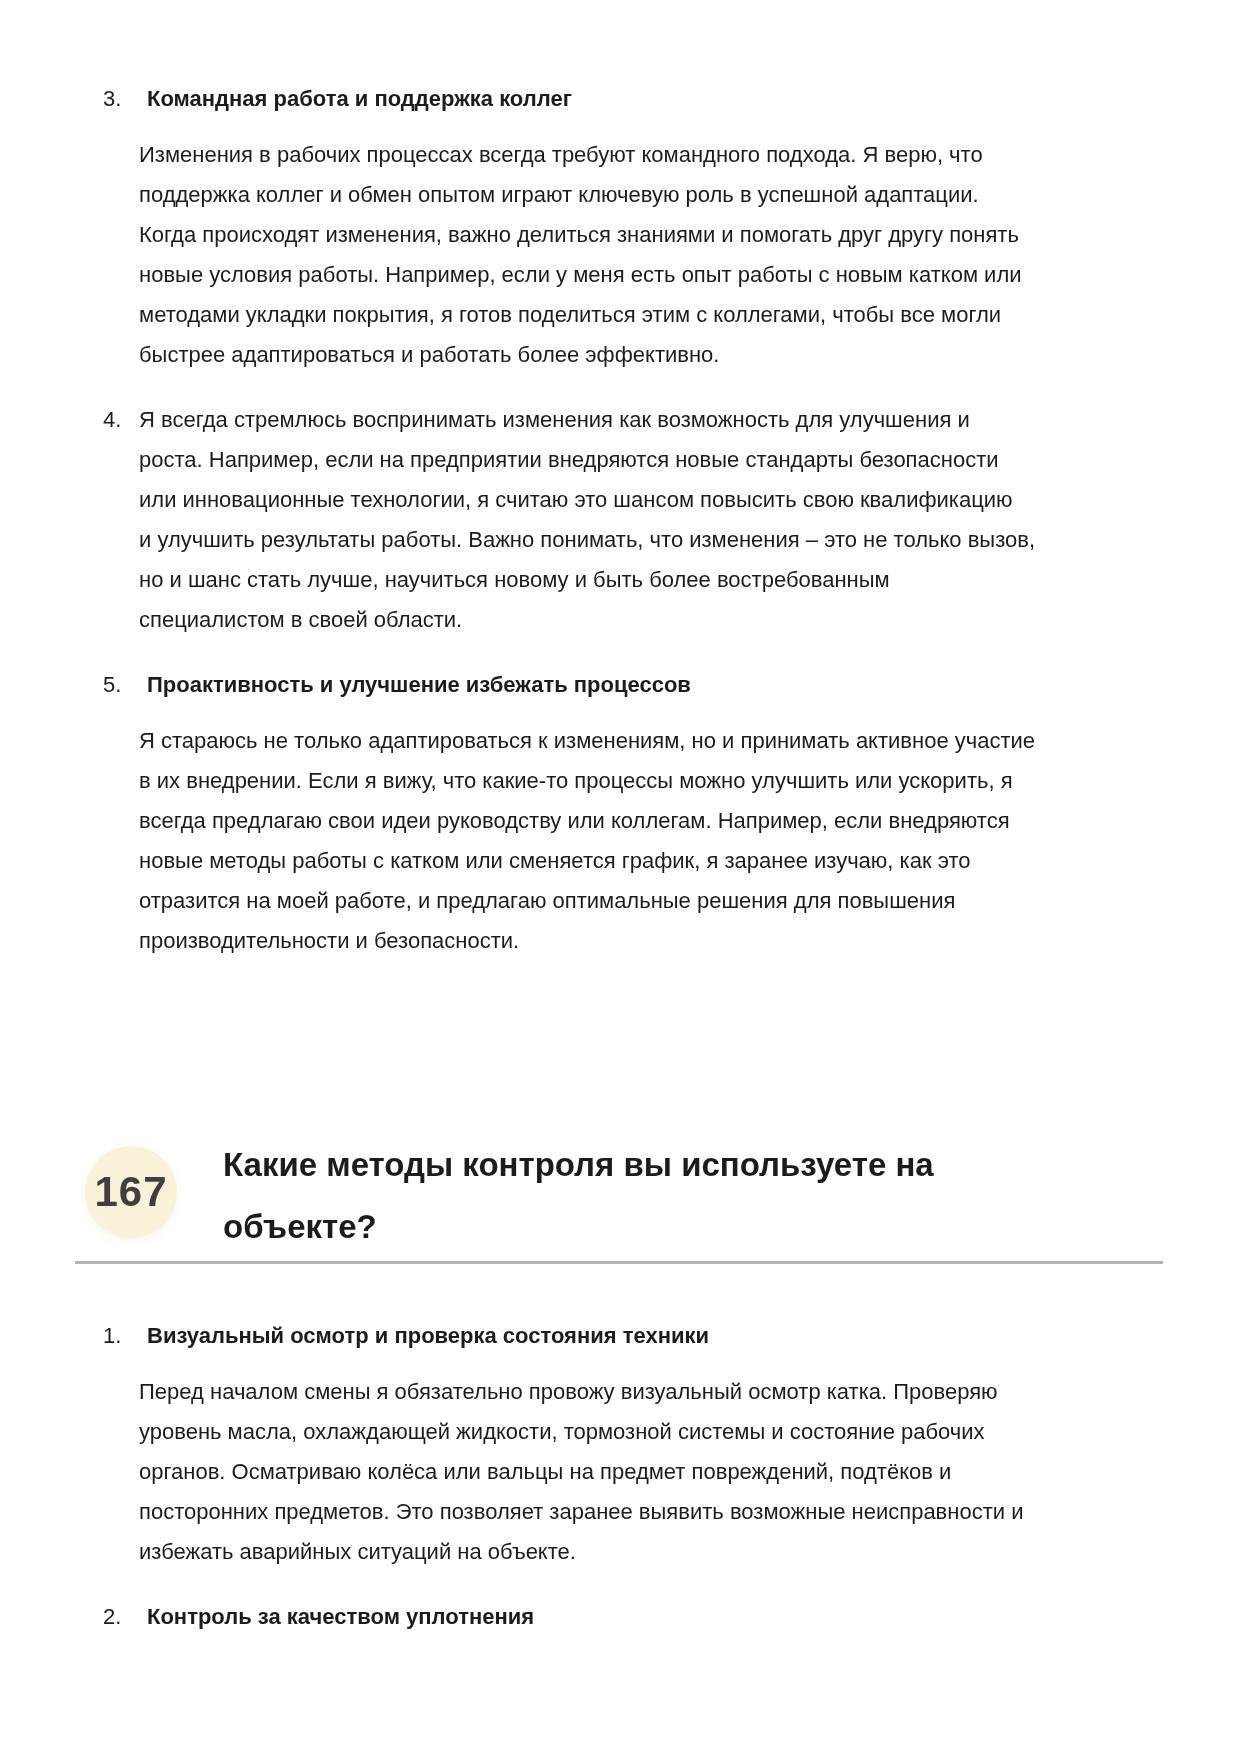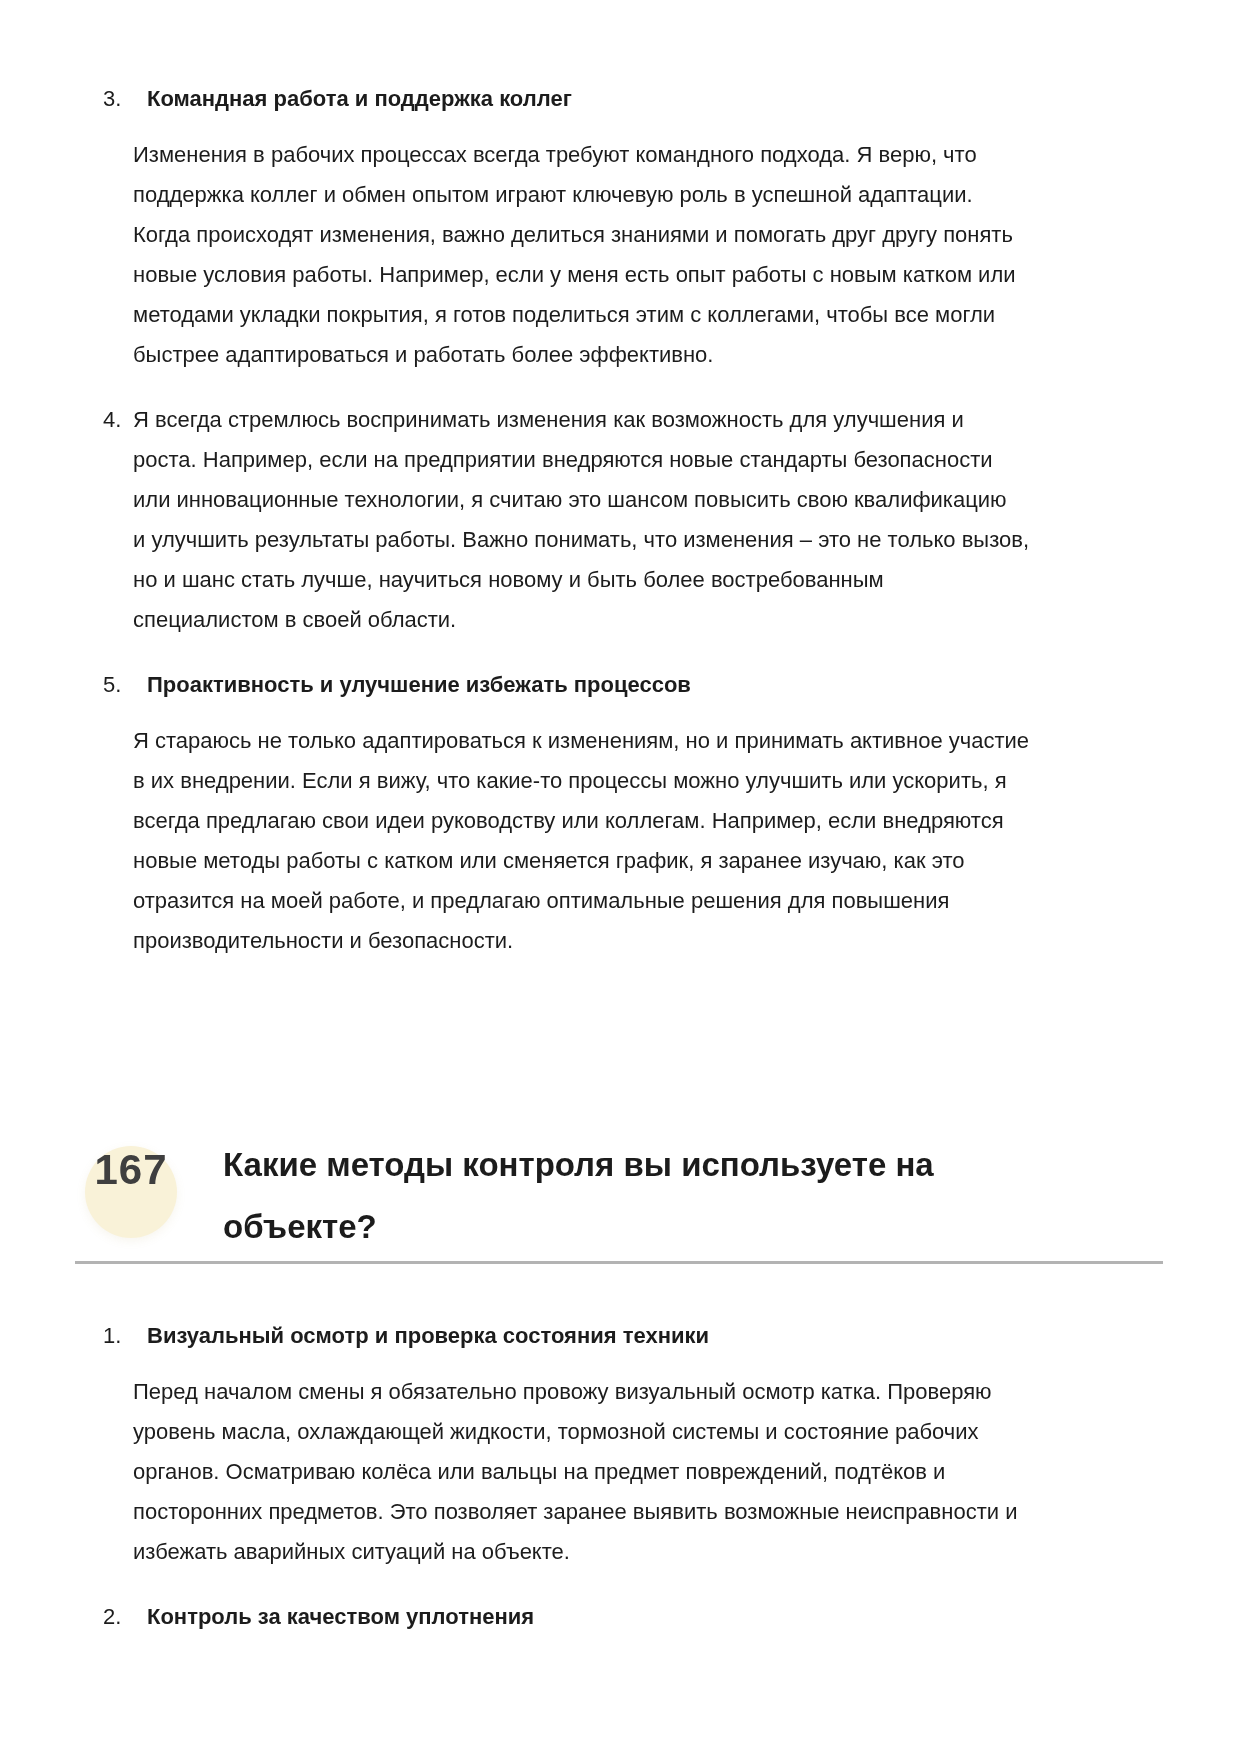--- a/index.html
+++ b/index.html
@@ -38,38 +38,39 @@
     text-align:left;
     font-weight:400;
   }
   .qa-title{
     margin:16px;
     font-size:22px;
     line-height:40px;
     font-weight:700;
   }
   .qa-body{
-    margin:2px;
+    margin:8px;
     white-space:pre-line;
     max-width:1034px;
   }
   
   .question-row{
     display:flex;
     align-items:flex-start;
     margin-top:185px;
   }
   .badge{
     flex:0 0 auto;
     margin-left:10px;
     width:92px;
     height:92px;
     border-radius:50%;
     background:var(--badge-bg);
     display:flex;
+    align-items:center;
     justify-content:center;
     box-shadow:0 3px 10px rgba(180,160,90,0.10);
   }
   .badge-num{
     font-size:42px;
     font-weight:700;
     color:var(--badge-text);
     letter-spacing:1px;
   }
   .question-title{

